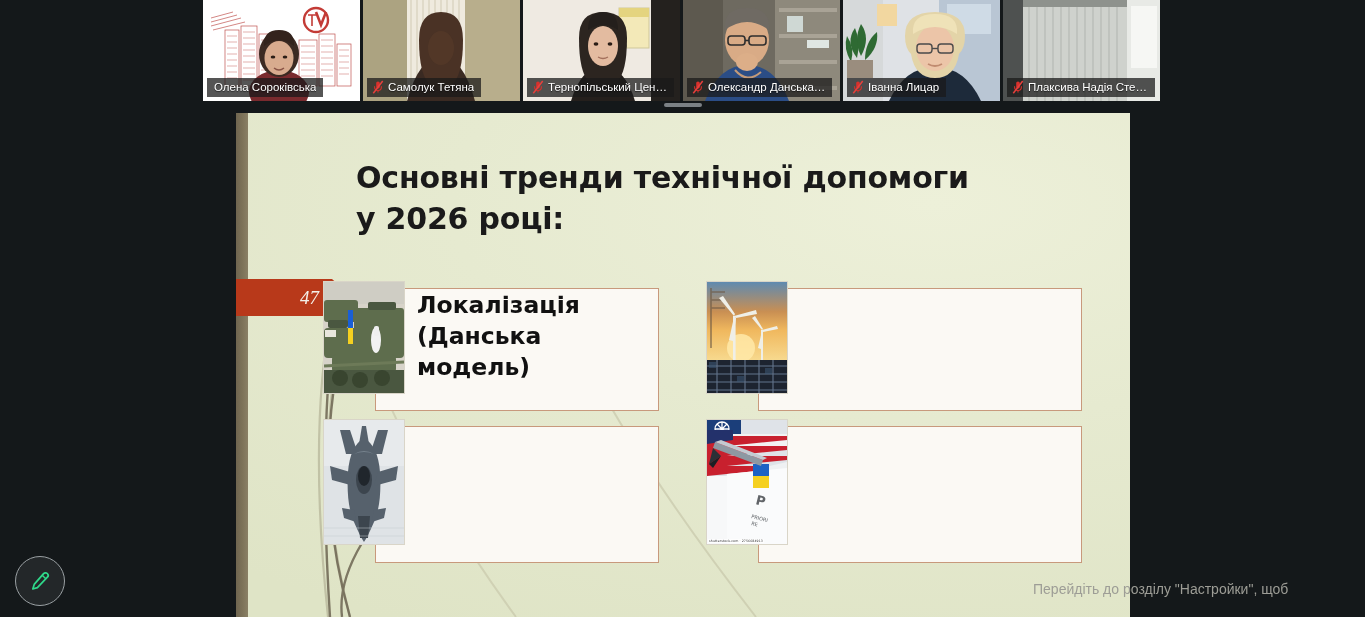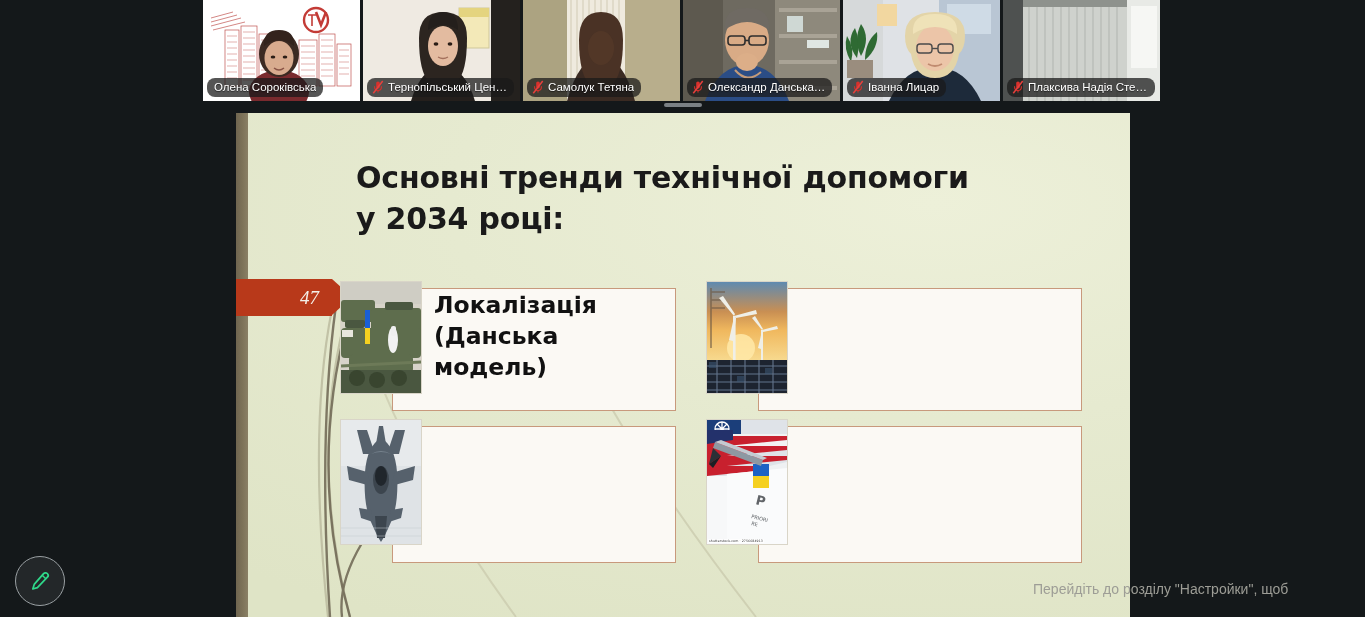--- a/index.html
+++ b/index.html
@@ -18,21 +18,21 @@
   .tile{
     position:relative;width:157px;height:101px;overflow:hidden;
     background:#2a2a2a;flex:0 0 auto;
   }
   .tile.active{outline:3px solid #2fd96b;outline-offset:-3px;}
   .tile-bg{position:absolute;inset:0;}
 
   .name-chip{
     position:absolute;left:4px;bottom:4px;max-width:148px;
     display:flex;align-items:center;gap:4px;
-    background:rgba(26,26,26,.74);border-radius:8px;
+    background:rgba(26,26,26,.74);border-radius:0;
     padding:2px 7px 3px 5px;
     box-sizing:border-box;
   }
   .name-chip.noicon{padding-left:7px;}
   .name-txt{
     color:#fff;font-size:11.5px;line-height:14px;white-space:nowrap;
     overflow:hidden;text-overflow:ellipsis;max-width:128px;
     text-shadow:0 1px 1px rgba(0,0,0,.6);
   }
   .mic-off{width:12px;height:14px;flex:0 0 auto;display:block;}
@@ -86,21 +86,21 @@
   }
 
   
   #cards{
     position:absolute;left:86px;top:168px;width:760px;
   }
   .row{position:relative;height:135px;margin-bottom:3px;}
   .card{
     position:absolute;top:0;height:122px;box-sizing:border-box;
   }
-  .card.left{left:18px;width:336px;}
+  .card.left{left:1px;width:336px;}
   .card.right{left:384px;width:376px;}
   .card-frame{
     position:absolute;left:52px;top:7px;right:0;bottom:-8px;
     border:1.4px solid #c8997c;background:#fbf9f4;
   }
   .card.r2 .card-frame{bottom:-22px;}
   .card-thumb{
     position:absolute;left:0;top:0;width:80px;height:111px;
     overflow:hidden;border:1px solid #d9d5c8;background:#cfcfcf;z-index:2;
   }
@@ -176,20 +176,46 @@
         <path d="M71 68q5 4 10 0" stroke="#8a5446" stroke-width="1.4" fill="none"></path>
       </g>
     </svg>
     <div class="name-chip noicon">
       <span class="name-txt">Олена Сороківська</span>
     </div>
   </div>
 
   <div class="tile">
     <svg class="tile-bg" viewBox="0 0 157 101" preserveAspectRatio="none">
+      <rect width="157" height="101" fill="#cfc8a8"></rect>
+      <rect x="0" y="0" width="44" height="101" fill="#aca381"></rect>
+      <rect x="44" y="0" width="58" height="101" fill="#efeade"></rect>
+      <g stroke="#ddd6c4" stroke-width="1.6">
+        <path d="M48 0v101M54 0v101M60 0v101M66 0v101M72 0v101M78 0v101M84 0v101M90 0v101M96 0v101"></path>
+      </g>
+      <rect x="102" y="0" width="55" height="101" fill="#b8ae8c"></rect>
+      <g>
+        <path d="M44 101 q12 -44 34 -44 q22 0 34 44z" fill="#3a2a22"></path>
+        <path d="M56 40q0 -28 22 -28 q22 0 22 28 q0 36 -12 46 q-10 8 -20 0 q-12 -10 -12 -46z" fill="#4a3225"></path>
+        <ellipse cx="78" cy="48" rx="13" ry="17" fill="#5a3c2a" opacity=".55"></ellipse>
+      </g>
+    </svg>
+    <div class="name-chip">
+      <svg class="mic-off" viewBox="0 0 12 14">
+        <path d="M6 1.4c-1 0-1.8.8-1.8 1.8v3.6c0 1 .8 1.8 1.8 1.8s1.8-.8 1.8-1.8V3.2c0-1-.8-1.8-1.8-1.8z" fill="#d8302c"></path>
+        <path d="M2.6 6.2v.9A3.4 3.4 0 0 0 6 10.5a3.4 3.4 0 0 0 3.4-3.4v-.9" stroke="#d8302c" stroke-width="1.1" fill="none"></path>
+        <path d="M6 10.5v2.1" stroke="#d8302c" stroke-width="1.1"></path>
+        <path d="M1.3 13.2L10.7 1" stroke="#e8403c" stroke-width="1.5"></path>
+      </svg>
+      <span class="name-txt">Самолук Тетяна</span>
+    </div>
+  </div>
+
+  <div class="tile">
+    <svg class="tile-bg" viewBox="0 0 157 101" preserveAspectRatio="none">
       <rect width="157" height="101" fill="#efeae2"></rect>
       <rect x="96" y="8" width="30" height="40" fill="#f3e9b8" stroke="#cfc79a" stroke-width="1"></rect>
       <rect x="96" y="8" width="30" height="9" fill="#e4d47f"></rect>
       <rect x="128" y="0" width="29" height="101" fill="#24211e"></rect>
       <g>
         <path d="M48 101 q10 -34 32 -34 q22 0 32 34z" fill="#241f1c"></path>
         <path d="M56 38 q0 -26 24 -26 q24 0 24 26 q0 34 -10 44 q-14 10 -28 0 q-10 -10 -10 -44z" fill="#2c2520"></path>
         <ellipse cx="80" cy="46" rx="15" ry="20" fill="#e3bba0"></ellipse>
         <path d="M65 30q15 -10 30 0 q0 -18 -15 -18 q-15 0 -15 18z" fill="#241f1c"></path>
         <ellipse cx="73" cy="44" rx="2.4" ry="1.7" fill="#2a1d16"></ellipse>
@@ -198,46 +224,20 @@
       </g>
     </svg>
     <div class="name-chip">
       <svg class="mic-off" viewBox="0 0 12 14">
         <path d="M6 1.4c-1 0-1.8.8-1.8 1.8v3.6c0 1 .8 1.8 1.8 1.8s1.8-.8 1.8-1.8V3.2c0-1-.8-1.8-1.8-1.8z" fill="#d8302c"></path>
         <path d="M2.6 6.2v.9A3.4 3.4 0 0 0 6 10.5a3.4 3.4 0 0 0 3.4-3.4v-.9" stroke="#d8302c" stroke-width="1.1" fill="none"></path>
         <path d="M6 10.5v2.1" stroke="#d8302c" stroke-width="1.1"></path>
         <path d="M1.3 13.2L10.7 1" stroke="#e8403c" stroke-width="1.5"></path>
       </svg>
       <span class="name-txt">Тернопільський Цен…</span>
-    </div>
-  </div>
-
-  <div class="tile">
-    <svg class="tile-bg" viewBox="0 0 157 101" preserveAspectRatio="none">
-      <rect width="157" height="101" fill="#cfc8a8"></rect>
-      <rect x="0" y="0" width="44" height="101" fill="#aca381"></rect>
-      <rect x="44" y="0" width="58" height="101" fill="#efeade"></rect>
-      <g stroke="#ddd6c4" stroke-width="1.6">
-        <path d="M48 0v101M54 0v101M60 0v101M66 0v101M72 0v101M78 0v101M84 0v101M90 0v101M96 0v101"></path>
-      </g>
-      <rect x="102" y="0" width="55" height="101" fill="#b8ae8c"></rect>
-      <g>
-        <path d="M44 101 q12 -44 34 -44 q22 0 34 44z" fill="#3a2a22"></path>
-        <path d="M56 40q0 -28 22 -28 q22 0 22 28 q0 36 -12 46 q-10 8 -20 0 q-12 -10 -12 -46z" fill="#4a3225"></path>
-        <ellipse cx="78" cy="48" rx="13" ry="17" fill="#5a3c2a" opacity=".55"></ellipse>
-      </g>
-    </svg>
-    <div class="name-chip">
-      <svg class="mic-off" viewBox="0 0 12 14">
-        <path d="M6 1.4c-1 0-1.8.8-1.8 1.8v3.6c0 1 .8 1.8 1.8 1.8s1.8-.8 1.8-1.8V3.2c0-1-.8-1.8-1.8-1.8z" fill="#d8302c"></path>
-        <path d="M2.6 6.2v.9A3.4 3.4 0 0 0 6 10.5a3.4 3.4 0 0 0 3.4-3.4v-.9" stroke="#d8302c" stroke-width="1.1" fill="none"></path>
-        <path d="M6 10.5v2.1" stroke="#d8302c" stroke-width="1.1"></path>
-        <path d="M1.3 13.2L10.7 1" stroke="#e8403c" stroke-width="1.5"></path>
-      </svg>
-      <span class="name-txt">Самолук Тетяна</span>
     </div>
   </div>
 
   <div class="tile">
     <svg class="tile-bg" viewBox="0 0 157 101" preserveAspectRatio="none">
       <rect width="157" height="101" fill="#6e6a60"></rect>
       <rect x="92" y="0" width="65" height="101" fill="#8e897c"></rect>
       <g fill="#a9a396">
         <rect x="96" y="8" width="58" height="4"></rect>
           <rect x="96" y="34" width="58" height="4"></rect>
@@ -351,21 +351,21 @@
   </svg>
 
   <div id="num-banner">
     <div class="body"></div>
     <div class="tip"></div>
     <div class="num">47</div>
   </div>
 
   <div id="slide-title">
     <div>Основні тренди технічної допомоги</div>
-    <div>у 2034 році:</div>
+    <div>у 2026 році:</div>
   </div>
 
   <div id="cards">
 
     <div class="row">
 
       <div class="card left">
         <div class="card-frame"></div>
         <div class="card-thumb">
           <svg viewBox="0 0 80 111" preserveAspectRatio="none">

